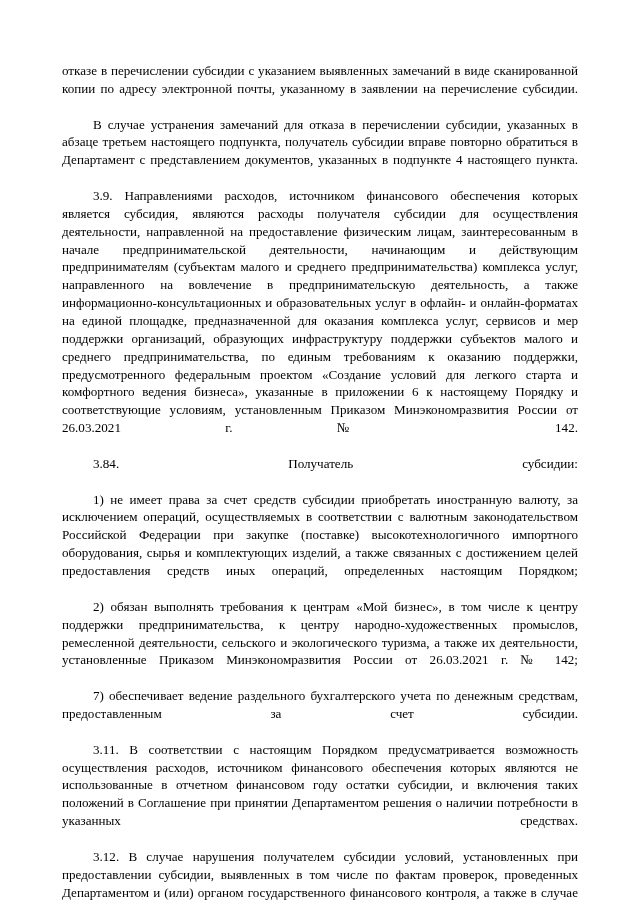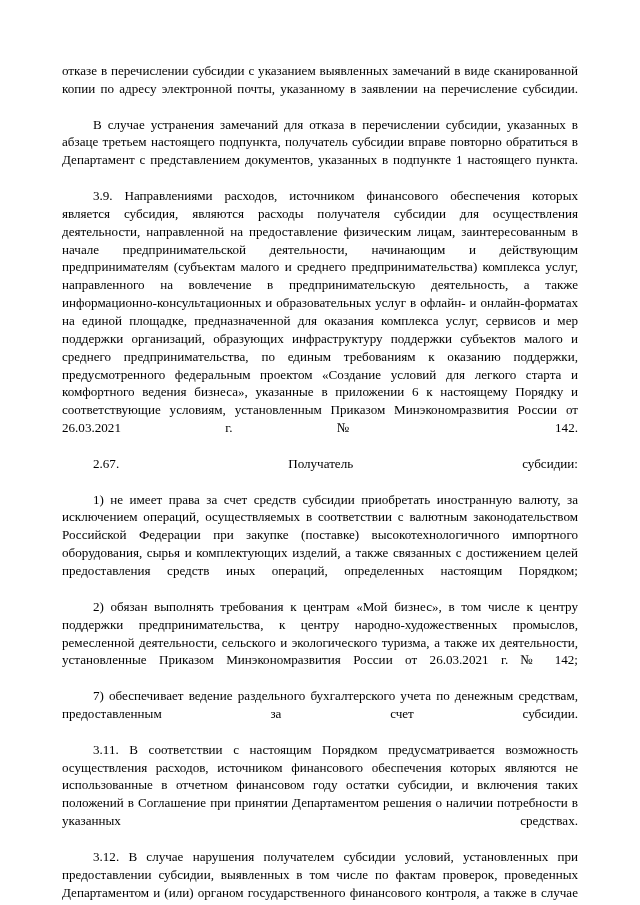--- a/index.html
+++ b/index.html
@@ -43,22 +43,22 @@
     display: inline-block;
     width: 100%;
   }
 </style>
 </head>
 <body>
 
 <div class="page">
   <div class="doc-body">
     <p class="noindent">отказе в перечислении субсидии с указанием выявленных замечаний в виде сканированной копии по адресу электронной почты, указанному в заявлении на перечисление субсидии.</p>
-    <p class="indent">В случае устранения замечаний для отказа в перечислении субсидии, указанных в абзаце третьем настоящего подпункта, получатель субсидии вправе повторно обратиться в Департамент с представлением документов, указанных в подпункте 1 настоящего пункта.</p>
+    <p class="indent">В случае устранения замечаний для отказа в перечислении субсидии, указанных в абзаце третьем настоящего подпункта, получатель субсидии вправе повторно обратиться в Департамент с представлением документов, указанных в подпункте 4 настоящего пункта.</p>
     <p class="indent">3.9. Направлениями расходов, источником финансового обеспечения которых является субсидия, являются расходы получателя субсидии для осуществления деятельности, направленной на предоставление физическим лицам, заинтересованным в начале предпринимательской деятельности, начинающим и действующим предпринимателям (субъектам малого и среднего предпринимательства) комплекса услуг, направленного на вовлечение в предпринимательскую деятельность, а также информационно-консультационных и образовательных услуг в офлайн- и онлайн-форматах на единой площадке, предназначенной для оказания комплекса услуг, сервисов и мер поддержки организаций, образующих инфраструктуру поддержки субъектов малого и среднего предпринимательства, по единым требованиям к оказанию поддержки, предусмотренного федеральным проектом «Создание условий для легкого старта и комфортного ведения бизнеса», указанные в приложении 6 к настоящему Порядку и соответствующие условиям, установленным Приказом Минэкономразвития России от 26.03.2021 г. № 142.</p>
-    <p class="indent">2.67. Получатель субсидии:</p>
+    <p class="indent">3.84. Получатель субсидии:</p>
     <p class="indent">1) не имеет права за счет средств субсидии приобретать иностранную валюту, за исключением операций, осуществляемых в соответствии с валютным законодательством Российской Федерации при закупке (поставке) высокотехнологичного импортного оборудования, сырья и комплектующих изделий, а также связанных с достижением целей предоставления средств иных операций, определенных настоящим Порядком;</p>
     <p class="indent">2) обязан выполнять требования к центрам «Мой бизнес», в том числе к центру поддержки предпринимательства, к центру народно-художественных промыслов, ремесленной деятельности, сельского и экологического туризма, а также их деятельности, установленные Приказом Минэкономразвития России от 26.03.2021 г. № 142;</p>
     <p class="indent">7) обеспечивает ведение раздельного бухгалтерского учета по денежным средствам, предоставленным за счет субсидии.</p>
     <p class="indent">3.11. В соответствии с настоящим Порядком предусматривается возможность осуществления расходов, источником финансового обеспечения которых являются не использованные в отчетном финансовом году остатки субсидии, и включения таких положений в Соглашение при принятии Департаментом решения о наличии потребности в указанных средствах.</p>
     <p class="indent">3.12. В случае нарушения получателем субсидии условий, установленных при предоставлении субсидии, выявленных в том числе по фактам проверок, проведенных Департаментом и (или) органом государственного финансового контроля, а также в случае недостижения</p>
   </div>
 </div>
 
 </body></html>

